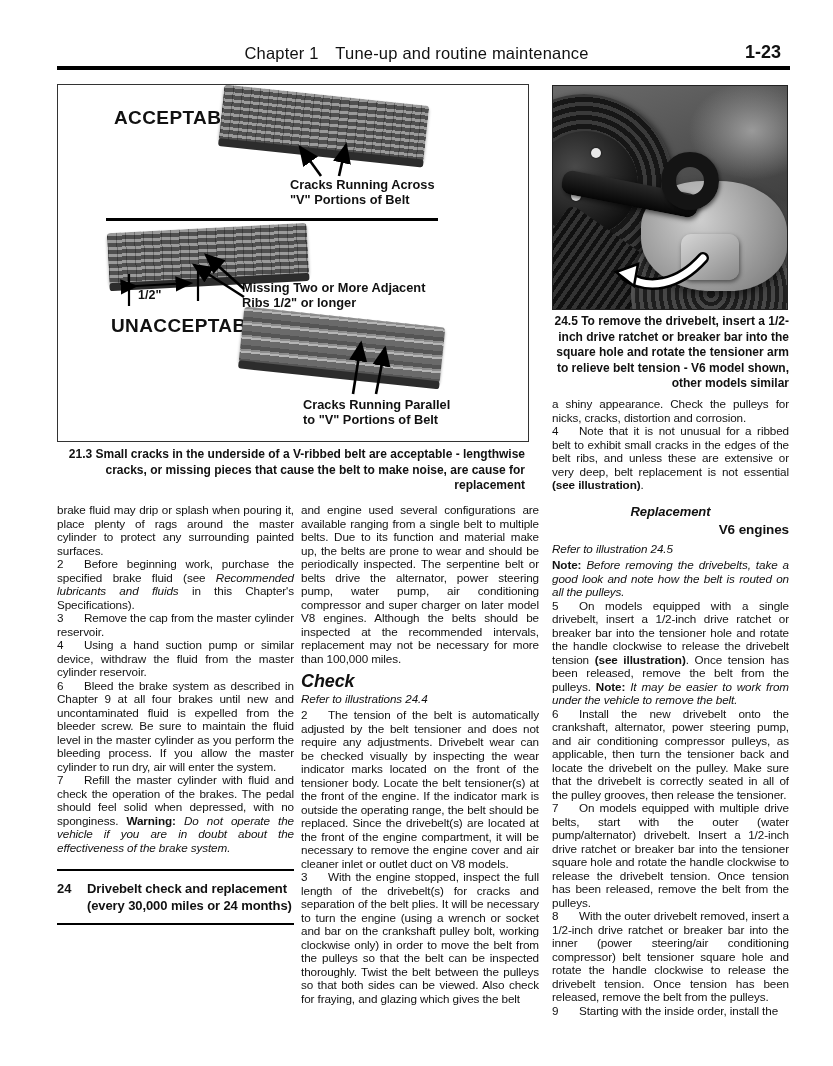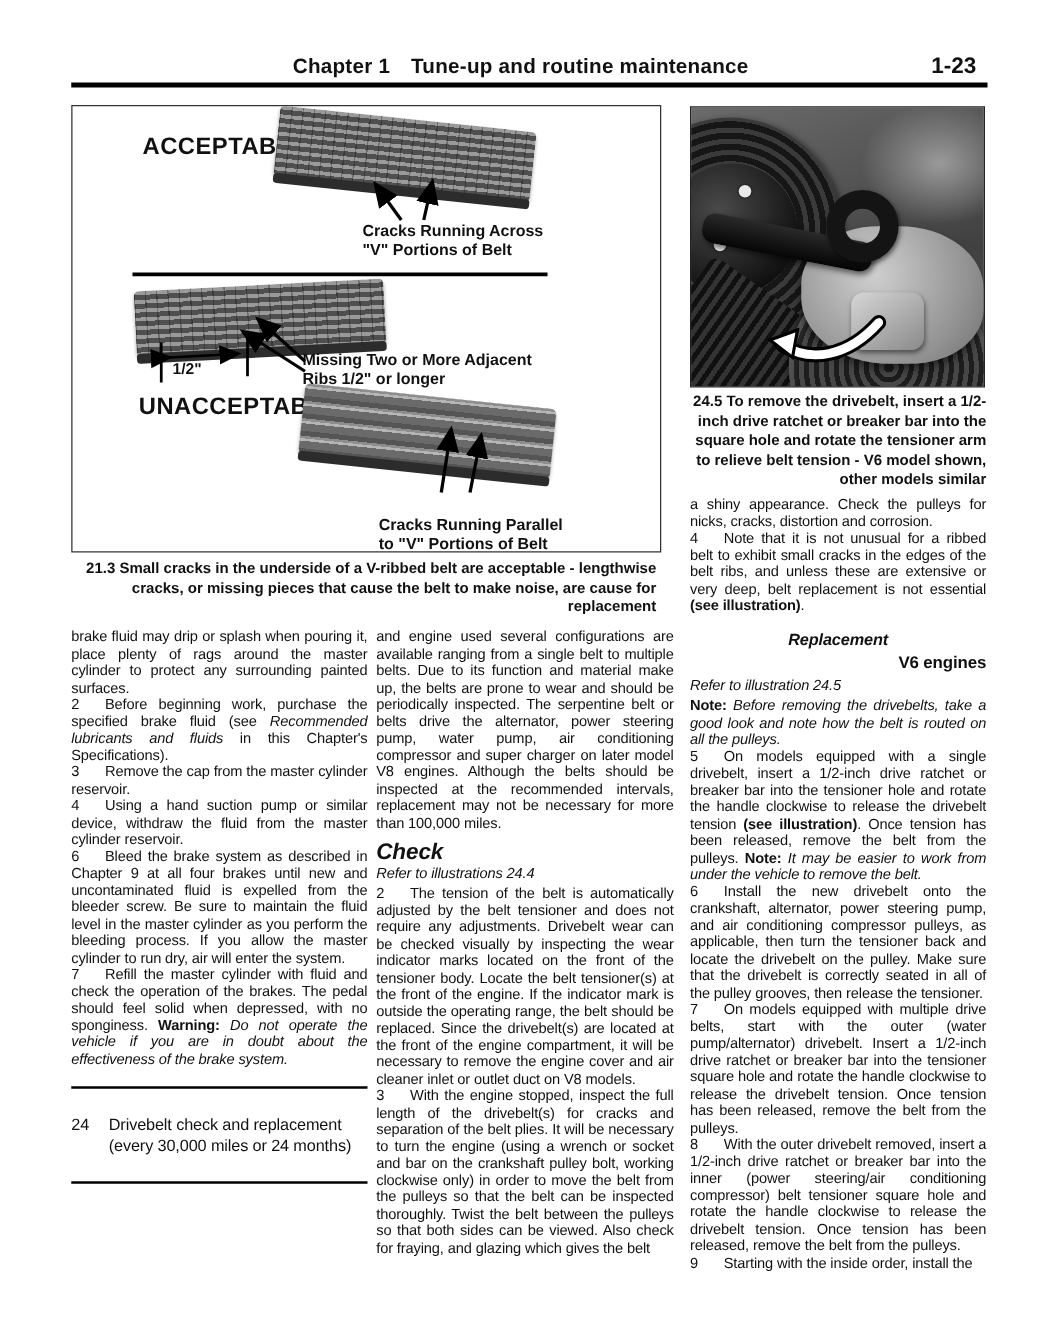--- a/index.html
+++ b/index.html
@@ -1,20 +1,20 @@
 <!DOCTYPE html>
 <html><head>
 <meta charset="utf-8">
 <style>
   html,body{margin:0;padding:0;background:#fff;}
   .page{position:relative;width:833px;height:1066px;background:#fff;overflow:hidden;
         font-family:"Liberation Sans",sans-serif;color:#111;}
   
   .hdr-title{position:absolute;top:44px;left:0;width:100%;text-align:center;
-             font-size:16.5px;font-weight:bold;letter-spacing:.2px;}
+             font-size:16.5px;font-weight:normal;letter-spacing:.2px;}
   .hdr-page{position:absolute;top:42px;right:52px;font-size:18px;font-weight:bold;}
   .hdr-rule{position:absolute;top:66px;left:57px;width:733px;height:4px;background:#000;}
   
   .figbox{position:absolute;left:57px;top:84px;width:470px;height:356px;
           border:1.5px solid #333;background:#fff;}
   .figlabel{position:absolute;font-weight:bold;font-size:19px;letter-spacing:.4px;}
   .callout{position:absolute;font-weight:bold;font-size:12.8px;line-height:14.5px;white-space:pre-line;}
   .dimlabel{position:absolute;font-weight:bold;font-size:12.5px;}
   .belt{position:absolute;border-radius:4px;box-shadow:0 2px 3px rgba(0,0,0,.35);}
   .belt-ribbed{background:
@@ -66,21 +66,21 @@
   .col-right{left:552px;top:397px;width:237px;}
   .para{margin:0;}
   .stepnum{display:inline-block;min-width:27px;font-weight:normal;}
   .b{font-weight:bold;}
   .i{font-style:italic;}
   .h-italic{font-weight:bold;font-style:italic;font-size:18px;margin:10px 0 3px;text-align:left;}
   .h-italic-large{font-weight:bold;font-style:italic;font-size:13px;margin:13px 0 5px;text-align:center;}
   .h-bold{font-weight:bold;font-size:13.5px;margin:1px 0 5px;text-align:right;}
   .ref{font-style:italic;margin:0 0 3px;text-align:left;}
   .section-head{display:flex;border-top:2.5px solid #000;border-bottom:2.5px solid #000;
-        padding:20px 0;margin:15px 0 13px;font-weight:normal;font-size:13px;line-height:17px;text-align:left;}
+        padding:9px 0;margin:15px 0 13px;font-weight:bold;font-size:13px;line-height:17px;text-align:left;}
   .secnum{min-width:30px;}
 </style>
 </head>
 <body>
 
 <div class="page">
 
   <div class="hdr-title">Chapter 1 Tune-up and routine maintenance</div>
   <div class="hdr-page">1-23</div>
   <div class="hdr-rule"></div>
@@ -99,21 +99,21 @@
         <div class="belt-edge"></div>
       </div>
     <div class="dimlabel" style="left:80px;top:203px;">1/2"</div>
     <div class="callout" style="left:184px;top:196px;width:200px;">Missing Two or More Adjacent
 Ribs 1/2" or longer</div>
 
     <div class="figlabel" style="left:53px;top:230px;">UNACCEPTABLE</div>
     <div class="belt belt-smooth" style="left:183px;top:232px;width:202px;height:56px;transform:rotate(6deg);">
         <div class="belt-edge"></div>
       </div>
-    <div class="callout" style="left:245px;top:328px;width:160px;">Cracks Running Parallel
+    <div class="callout" style="left:245px;top:313px;width:160px;">Cracks Running Parallel
 to "V" Portions of Belt</div>
 
     <svg class="figsvg" width="470" height="356" viewBox="0 0 470 356">
       <defs>
         <marker id="ah" markerWidth="9" markerHeight="9" refX="7" refY="3.5" orient="auto">
           <path d="M0,0 L8,3.5 L0,7 z" fill="#000"></path>
         </marker>
       </defs>
       <line x1="263" y1="91" x2="242" y2="62" stroke="#000" stroke-width="2.6" marker-end="url(#ah)"></line>
       <line x1="281" y1="91" x2="288" y2="60" stroke="#000" stroke-width="2.6" marker-end="url(#ah)"></line>

